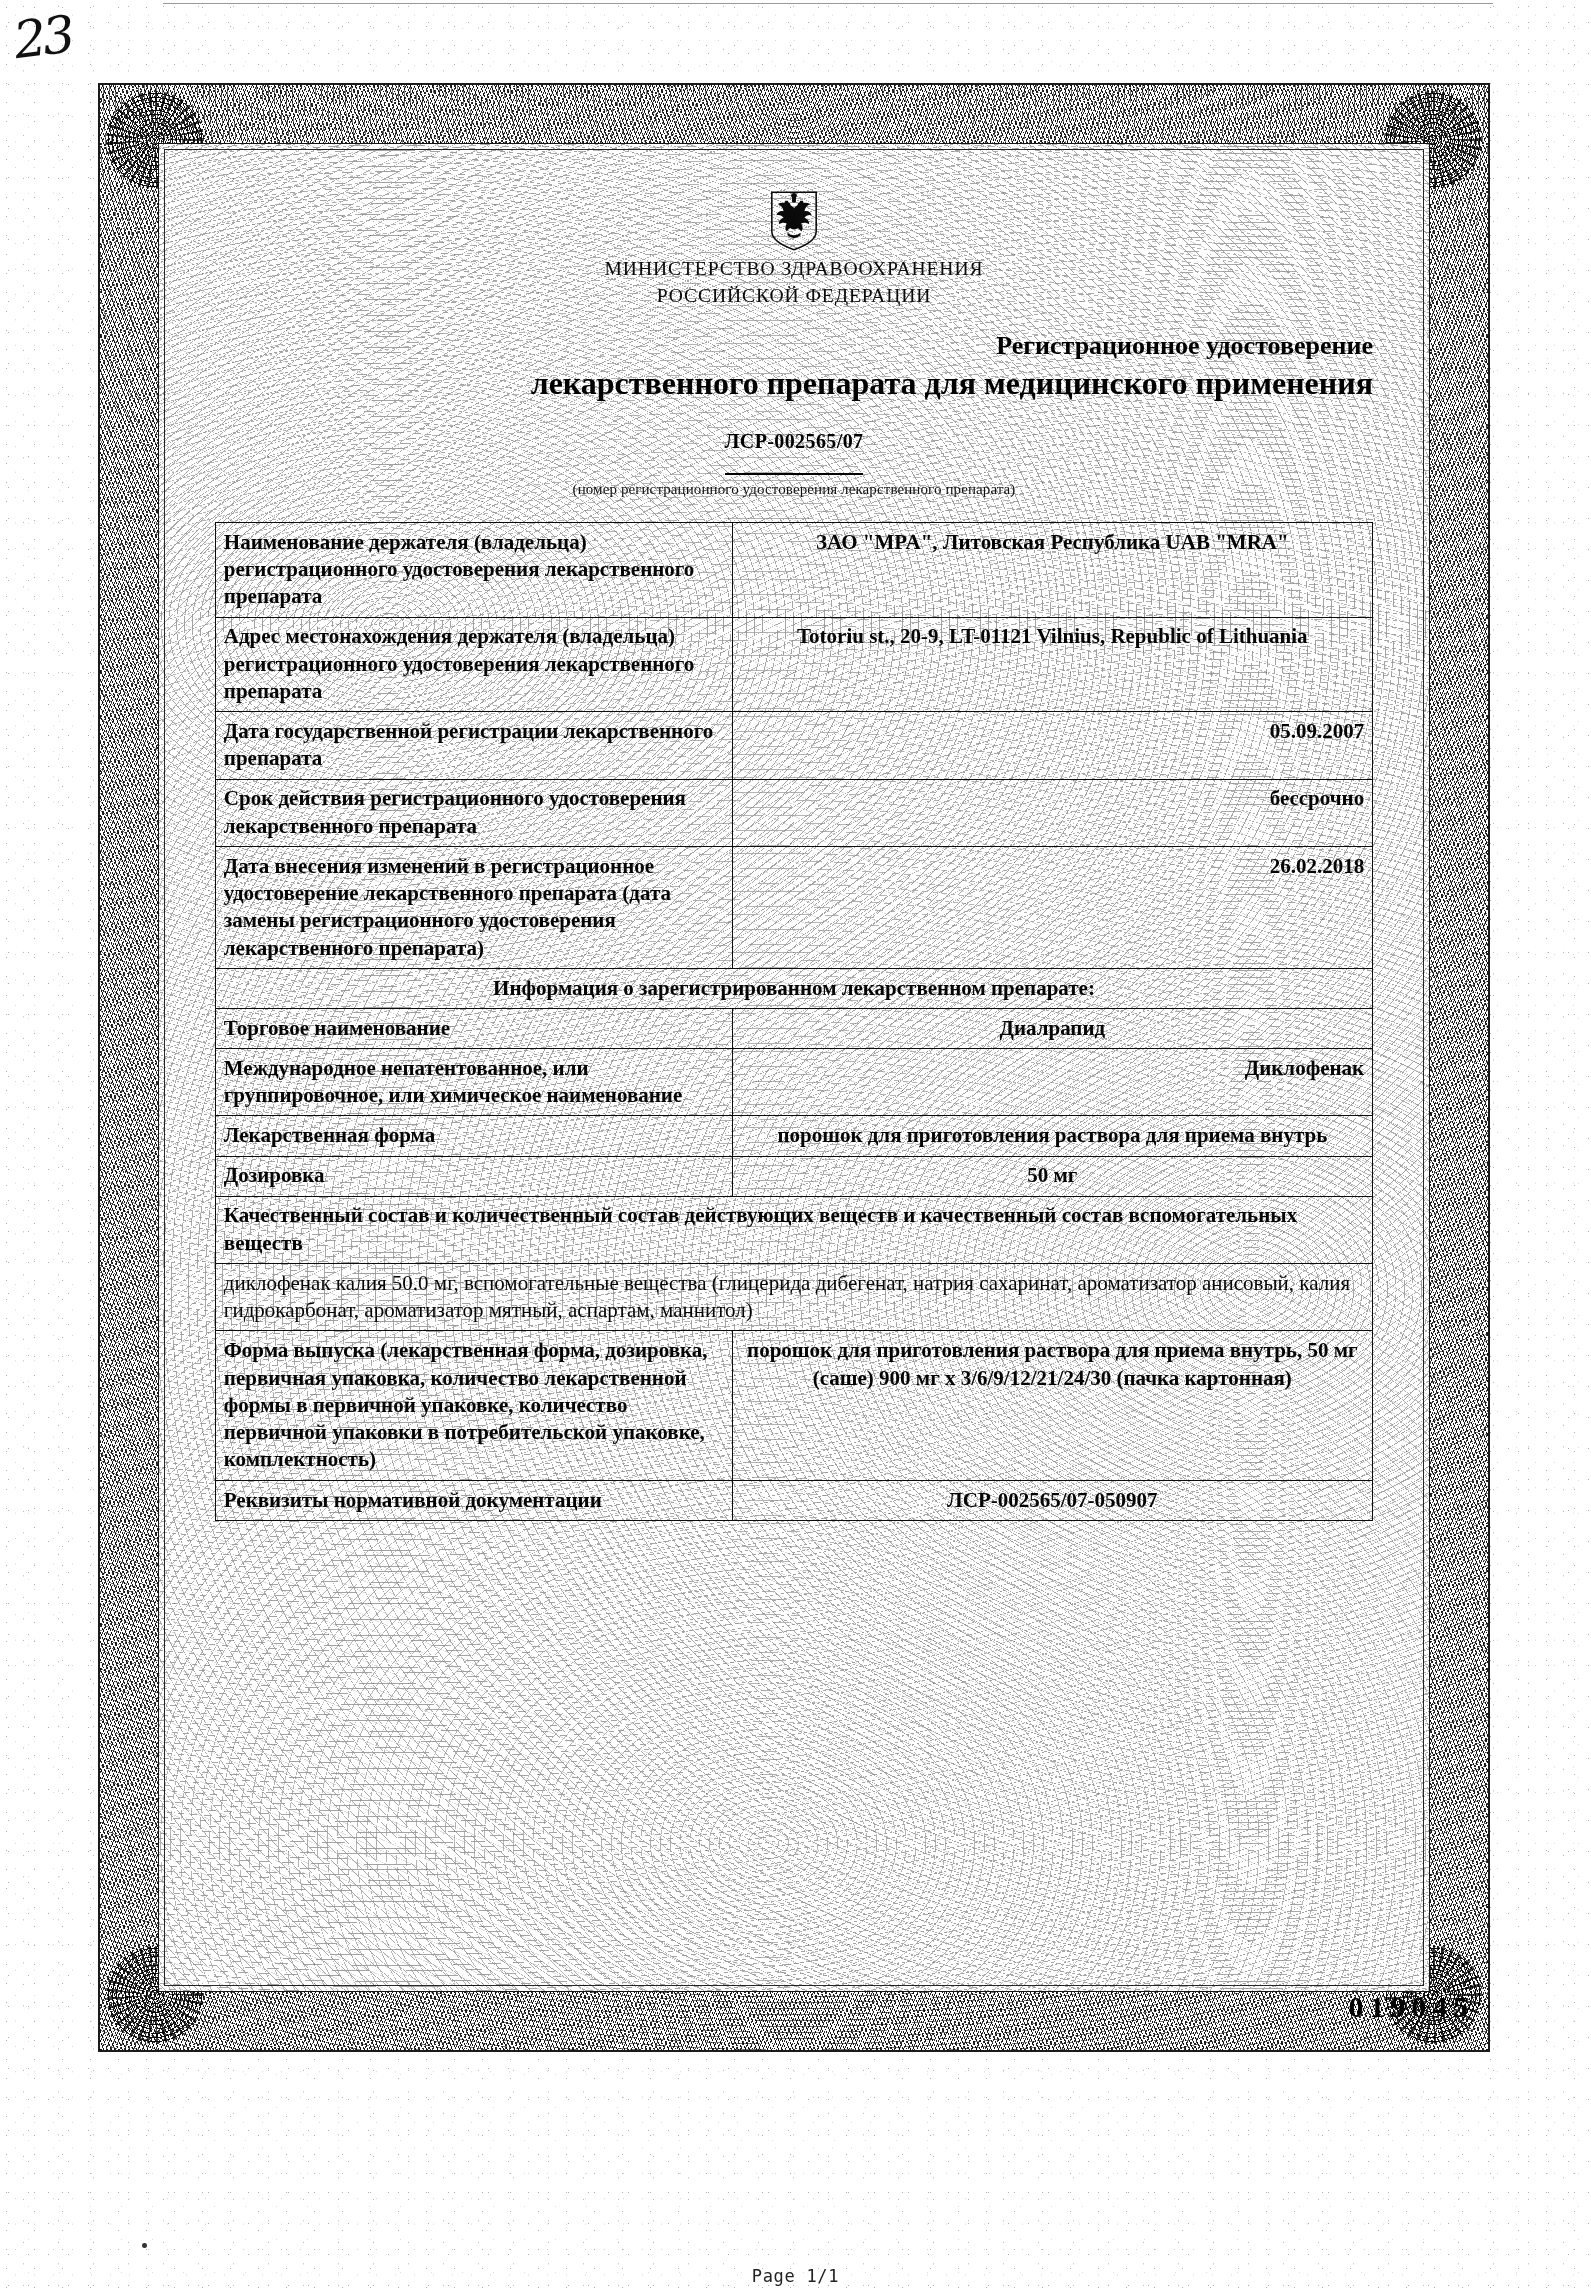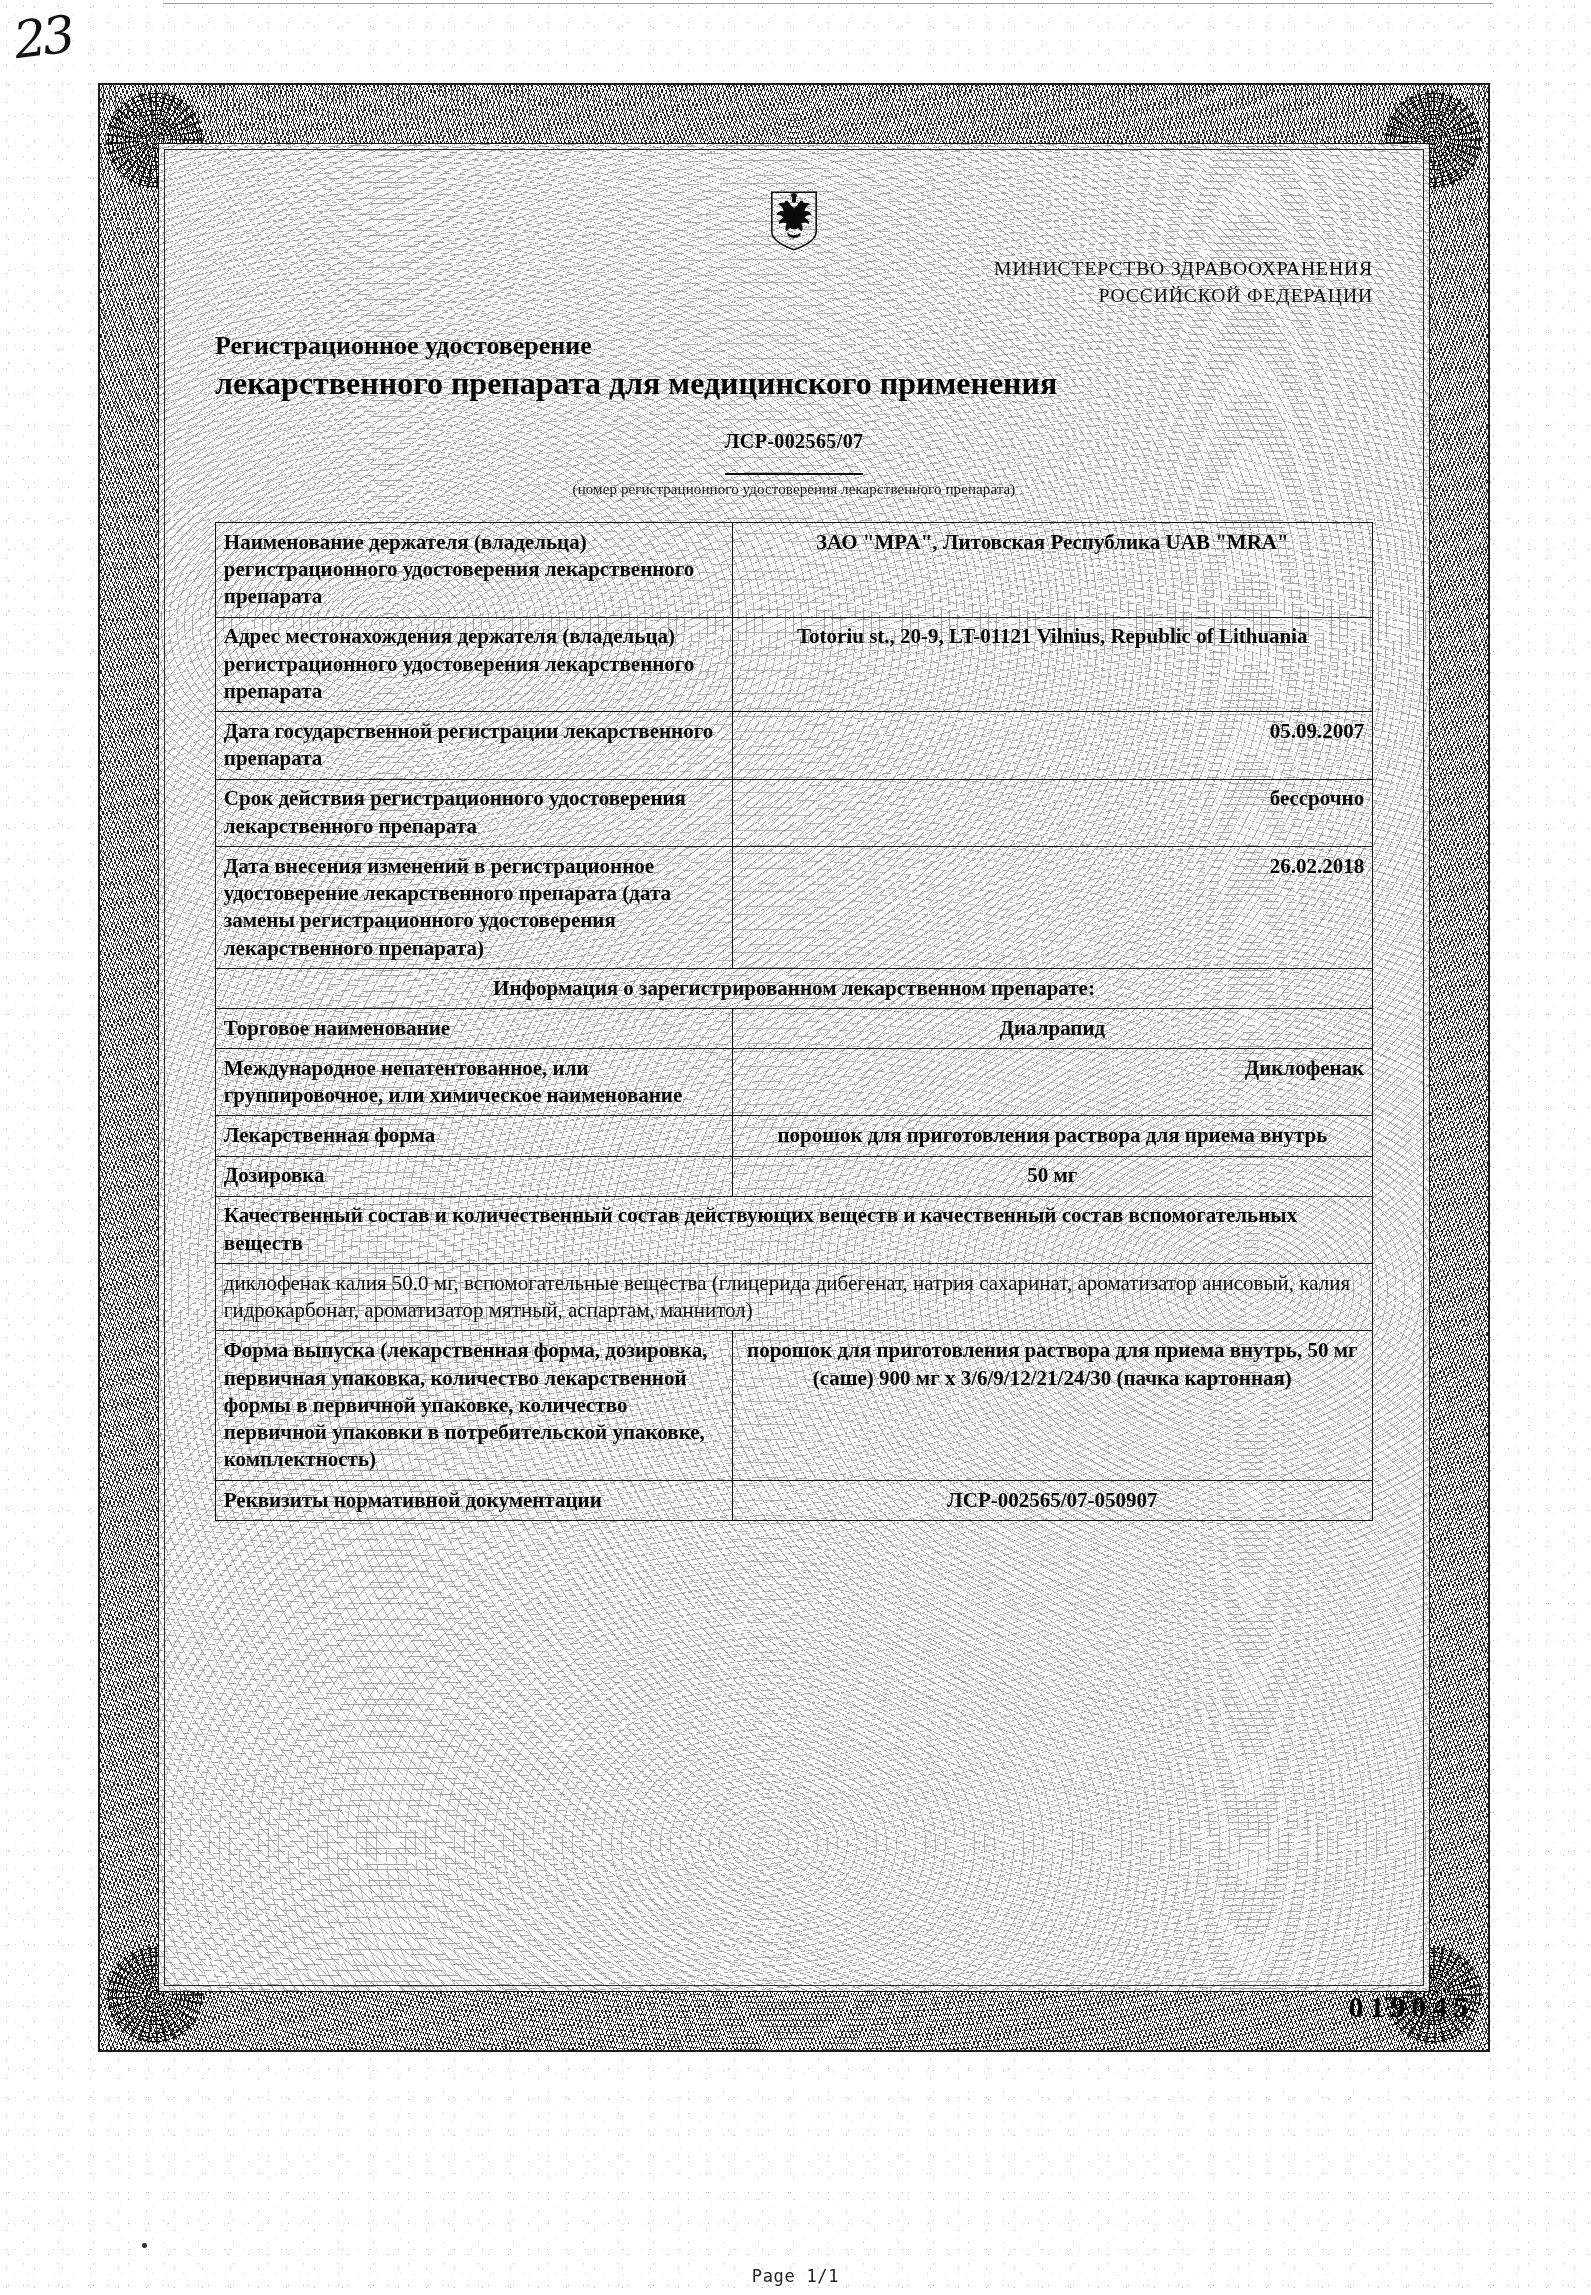--- a/index.html
+++ b/index.html
@@ -131,31 +131,31 @@
   
   #emblem-wrap {
     display: flex;
     justify-content: center;
     margin-bottom: 5.2px;
   }
   #emblem { width: 50px; height: 60px; display: block; }
 
   
   .ministry-line {
-    text-align: right;
+    text-align: center;
     font-size: 19.6px;
     letter-spacing: 0.9px;
     color: #0b0b0b;
     line-height: 1.36;
     font-family: "Liberation Serif", serif;
   }
 
   
   #doc-title {
-    text-align: left;
+    text-align: right;
     margin-top: 19.6px;
     font-weight: bold;
     color: #000;
   }
   #doc-title .t1 { font-size: 26px; display: block; line-height: 1.3; }
   #doc-title .t2 { font-size: 32px; display: block; line-height: 1.3; }
 
   
   #reg-number-block {
     text-align: center;

